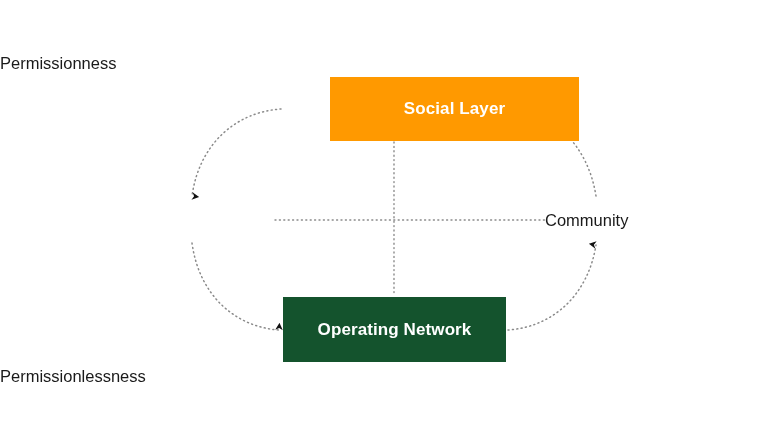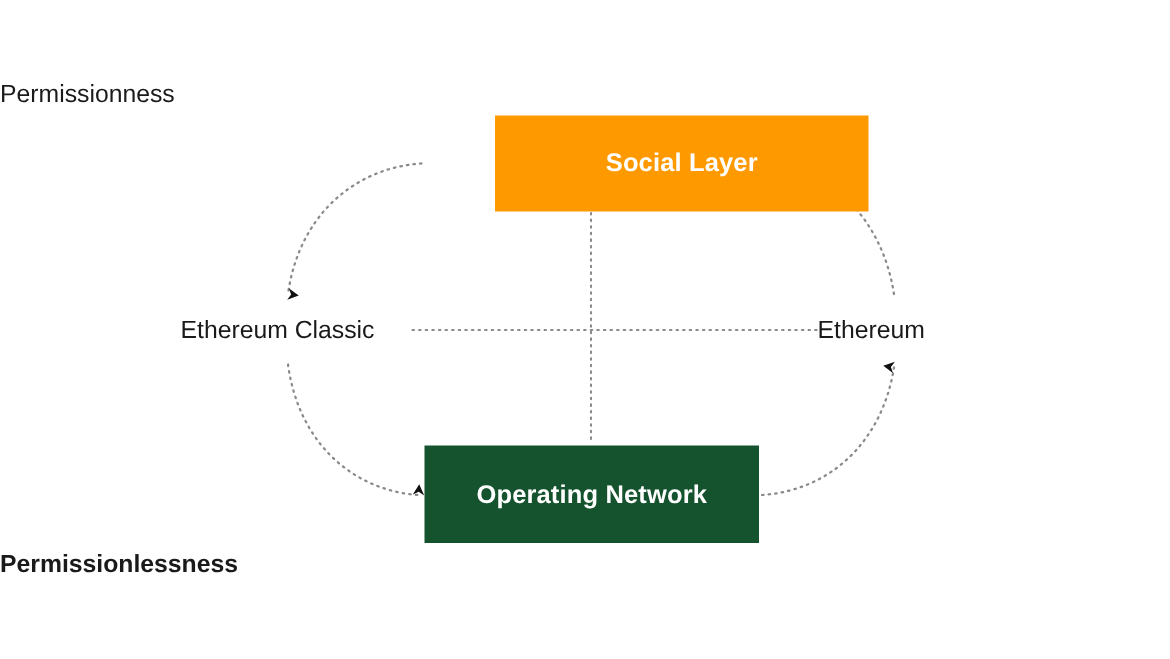--- a/index.html
+++ b/index.html
@@ -62,21 +62,20 @@
   }
   #label-top {
     left: 0;
     top: 54px;
     width: 780px;
   }
   #label-bottom {
     left: 0;
     top: 367px;
     width: 716px;
-    font-weight: bold;
   }
   #label-left {
     left: 110px;
     top: 211px;
     width: 150px;
     text-align: center;
   }
   #label-right {
     left: 545px;
     top: 211px;
@@ -123,17 +122,16 @@
   </div>
 
   <div class="node-box" id="box-network" style="background:#14532d;">
     <span class="node-label">Operating Network</span>
   </div>
 
   <div class="axis-label" id="label-top">Permissionness</div>
 
   <div class="axis-label" id="label-bottom">Permissionlessness</div>
 
-  <div class="axis-label" id="label-left">Ethereum Classic</div>
 
-  <div class="axis-label" id="label-right">Ethereum</div>
+  <div class="axis-label" id="label-right">Community</div>
 
 </div>
 
 </body></html>

